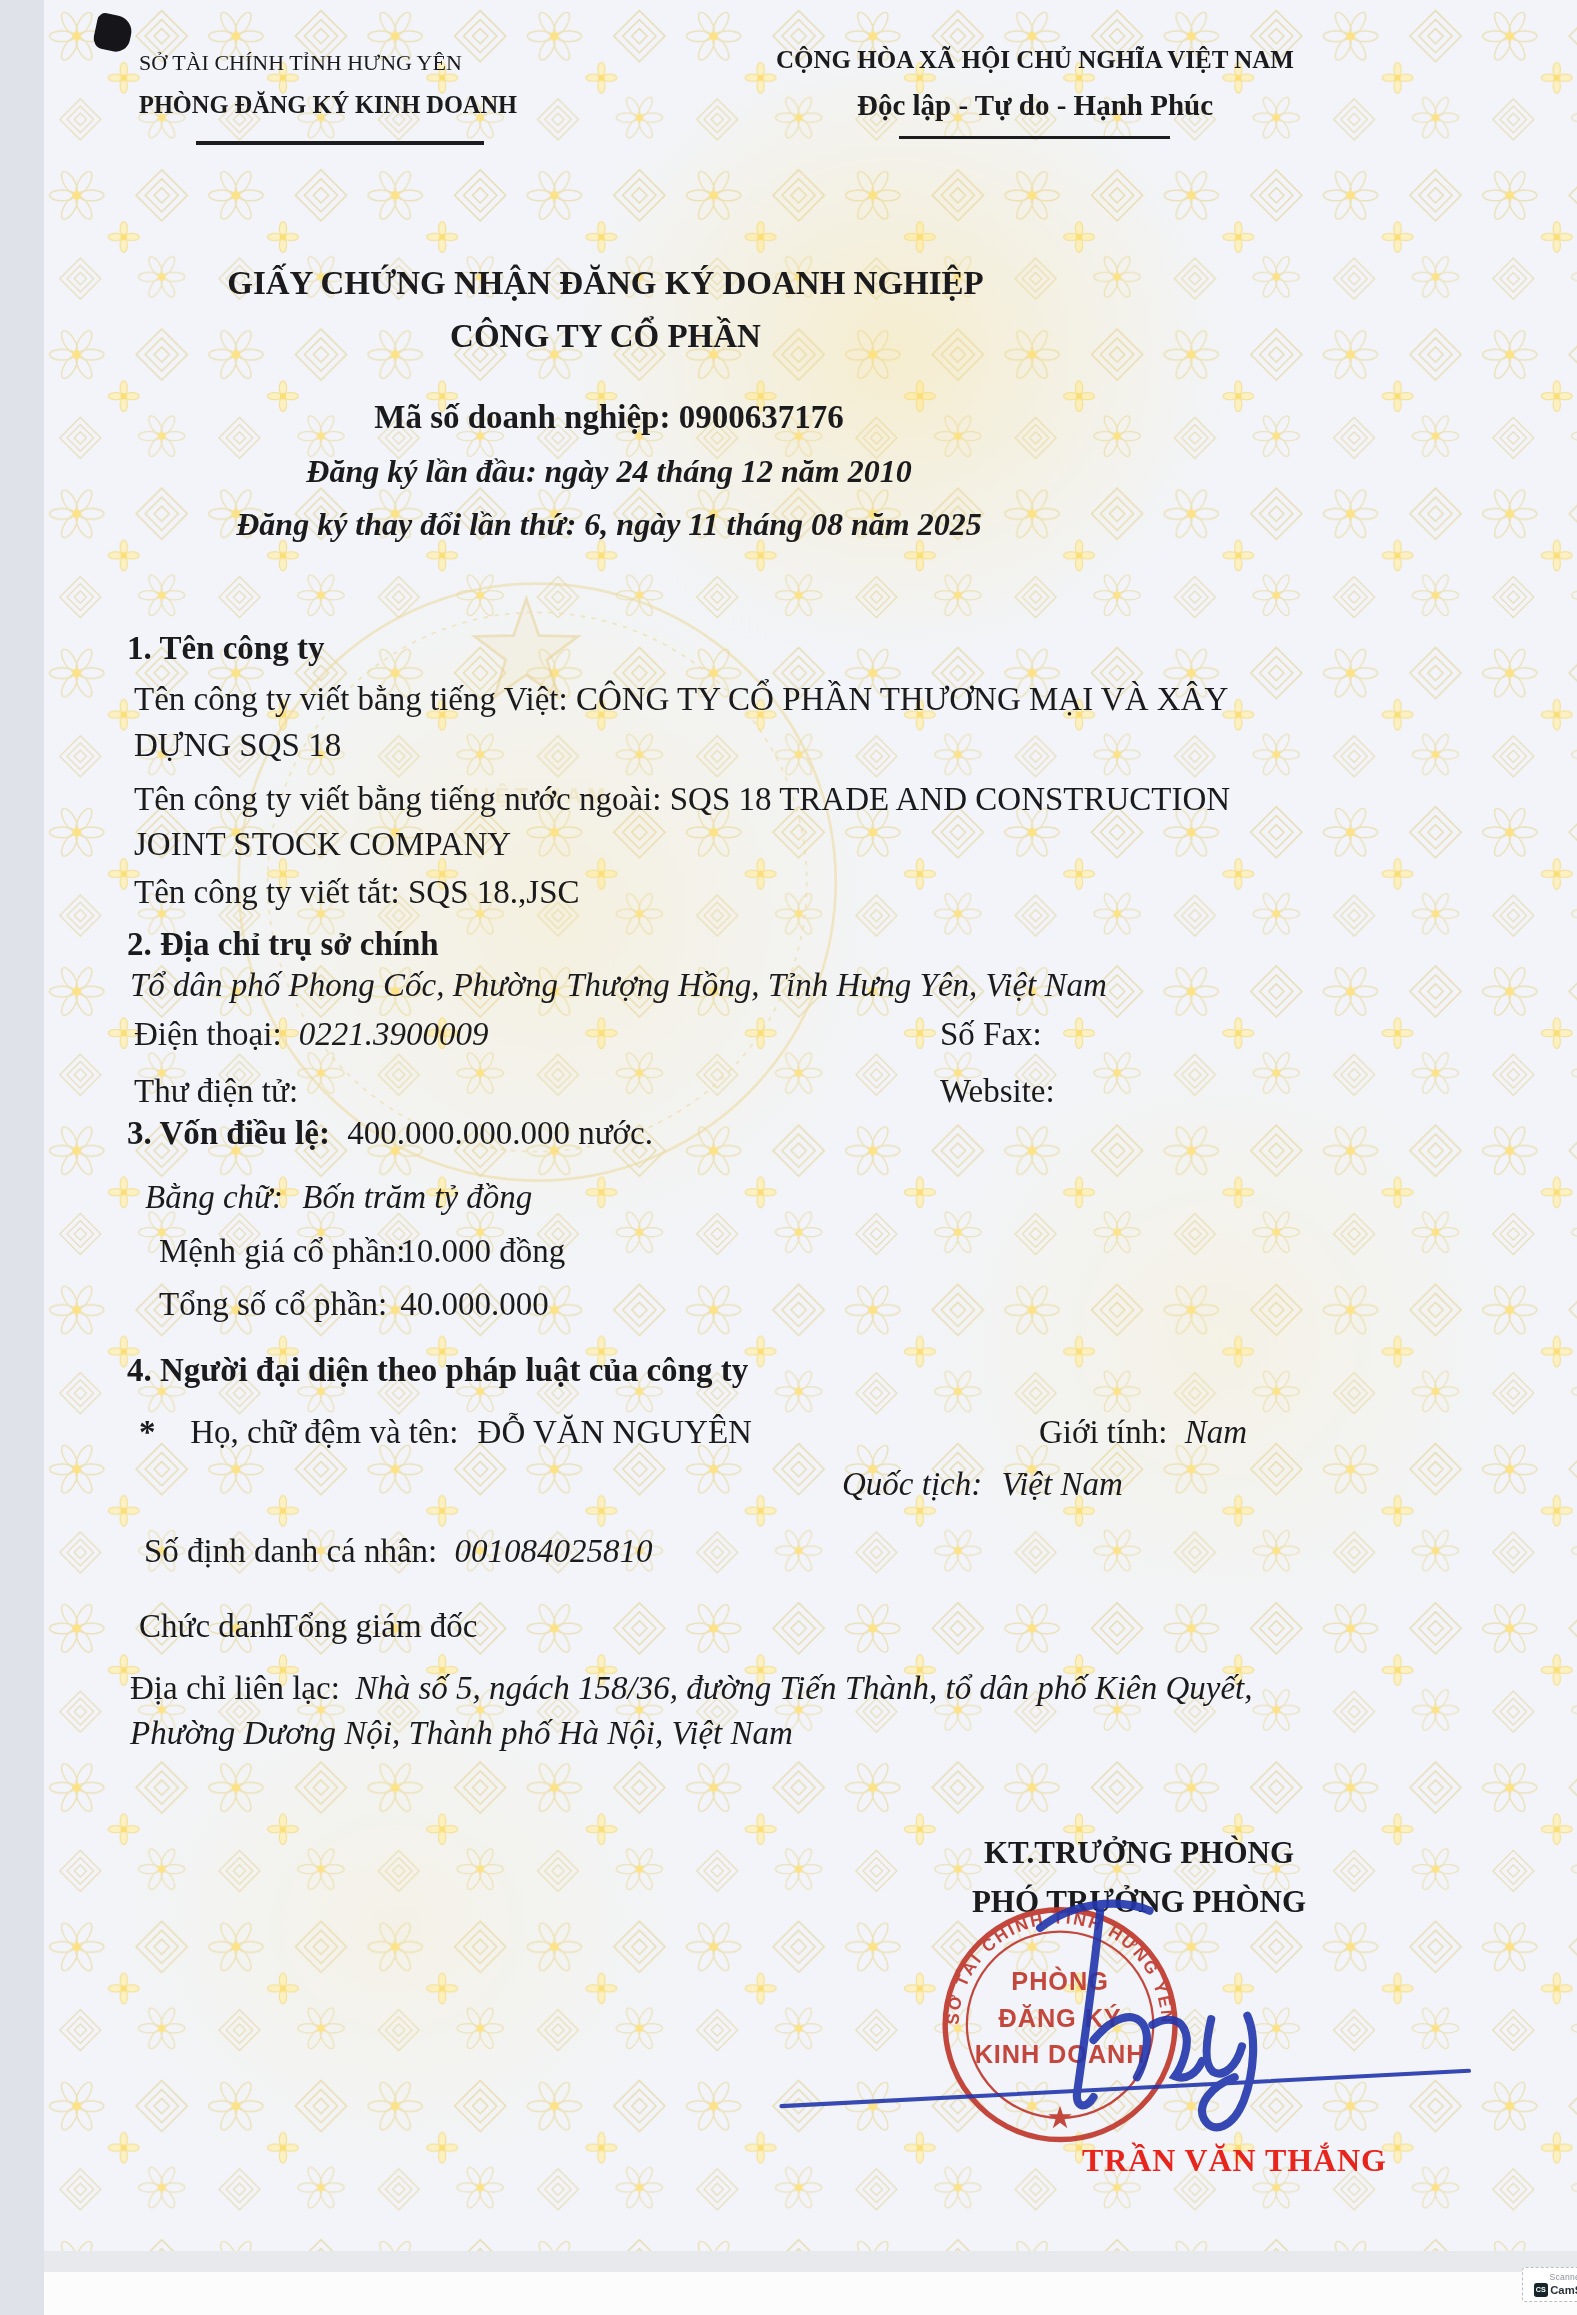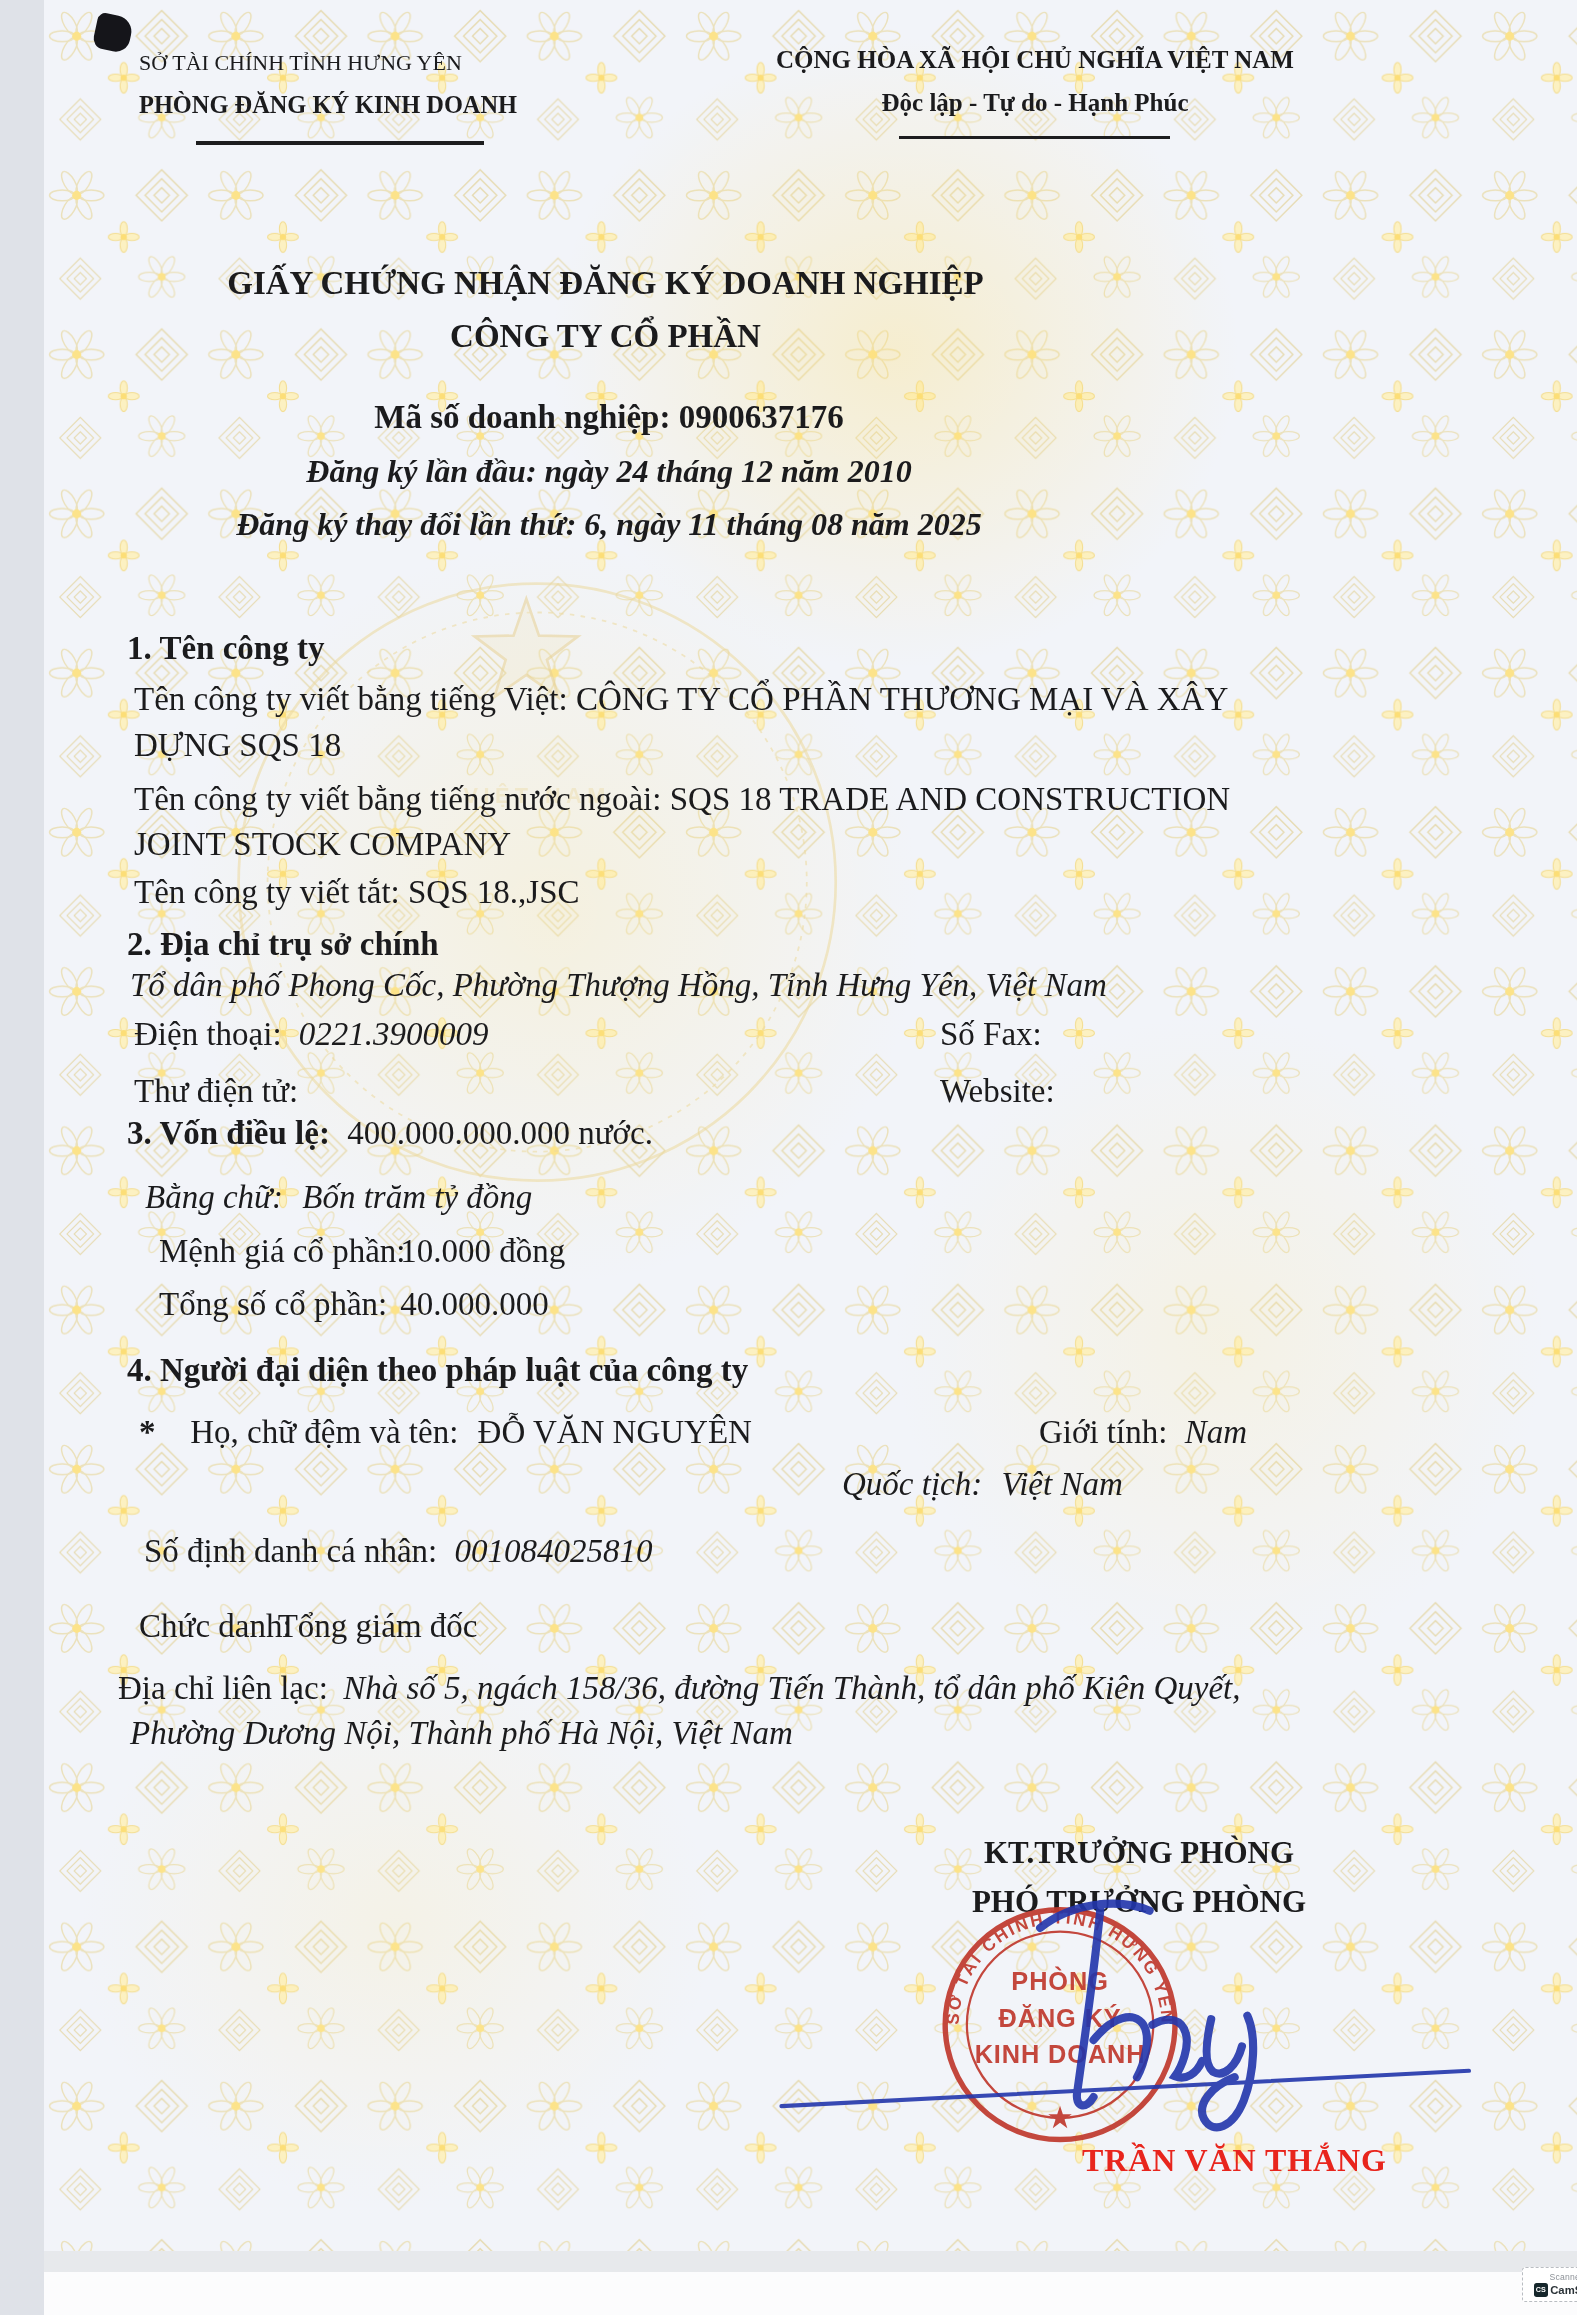--- a/index.html
+++ b/index.html
@@ -97,21 +97,21 @@
 
   <div class="band"></div>
   <div class="bottom-strip"></div>
   <div class="blob"></div>
 
   <div class="line ctr" style="left:95px;top:50px;width:317px;font-size:22px;">SỞ TÀI CHÍNH TỈNH HƯNG YÊN</div>
   <div class="line ctr b" style="left:95px;top:90px;width:317px;font-size:24.4px;">PHÒNG ĐĂNG KÝ KINH DOANH</div>
   <div class="rule" style="left:152px;top:141px;width:288px;height:3.6px;"></div>
 
   <div class="line ctr b" style="left:724px;top:45px;width:534px;font-size:25px;">CỘNG HÒA XÃ HỘI CHỦ NGHĨA VIỆT NAM</div>
-  <div class="line ctr b" style="left:724px;top:88px;width:534px;font-size:25px;">Độc lập - Tự do - Hạnh Phúc</div>
+  <div class="line ctr b" style="left:724px;top:88px;width:534px;font-size:29px;">Độc lập - Tự do - Hạnh Phúc</div>
   <div class="rule" style="left:855px;top:136px;width:271px;height:2.7px;"></div>
 
   <div class="line ctr b" style="left:109px;top:264px;width:905px;font-size:33px;">GIẤY CHỨNG NHẬN ĐĂNG KÝ DOANH NGHIỆP</div>
   <div class="line ctr b" style="left:109px;top:317px;width:905px;font-size:33px;">CÔNG TY CỔ PHẦN</div>
 
   <div class="line ctr b" style="left:81px;top:398px;width:968px;font-size:33px;">Mã số doanh nghiệp: 0900637176</div>
   <div class="line ctr b i" style="left:81px;top:452px;width:968px;font-size:32px;">Đăng ký lần đầu: ngày 24 tháng 12 năm 2010</div>
   <div class="line ctr b i" style="left:81px;top:505px;width:968px;font-size:32px;">Đăng ký thay đổi lần thứ: 6, ngày 11 tháng 08 năm 2025</div>
 
   <div class="line b" style="left:83px;top:629px;">1. Tên công ty</div>
@@ -163,21 +163,21 @@
     <span style="margin-left:11px;">Việt Nam</span>
   </div>
   <div class="line" style="left:100px;top:1532px;">
     <span>Số định danh cá nhân:</span>
     <span class="i" style="margin-left:9px;">001084025810</span>
   </div>
   <div class="line" style="left:95px;top:1607px;">
     <span style="display:inline-block;width:131px;">Chức danh:</span>
     <span>Tổng giám đốc</span>
   </div>
-  <div class="line" style="left:74px;top:1669px;">
+  <div class="line" style="left:86px;top:1669px;">
     <span>Địa chỉ liên lạc:</span>
     <span class="i" style="margin-left:7.2px;">Nhà số 5, ngách 158/36, đường Tiến Thành, tổ dân phố Kiên Quyết,</span>
   </div>
   <div class="line i" style="left:86px;top:1714px;">Phường Dương Nội, Thành phố Hà Nội, Việt Nam</div>
 
   <div class="sig-title" style="left:923px;top:1835px;width:344px;text-align:center;">KT.TRƯỞNG PHÒNG</div>
   <div class="sig-title" style="left:923px;top:1884px;width:344px;text-align:center;">PHÓ TRƯỞNG PHÒNG</div>
   <div class="signer">TRẦN VĂN THẮNG</div>
 
   <svg class="layer" width="1578" height="2316" style="z-index:5;pointer-events:none;" viewBox="0 0 1744 2560">

